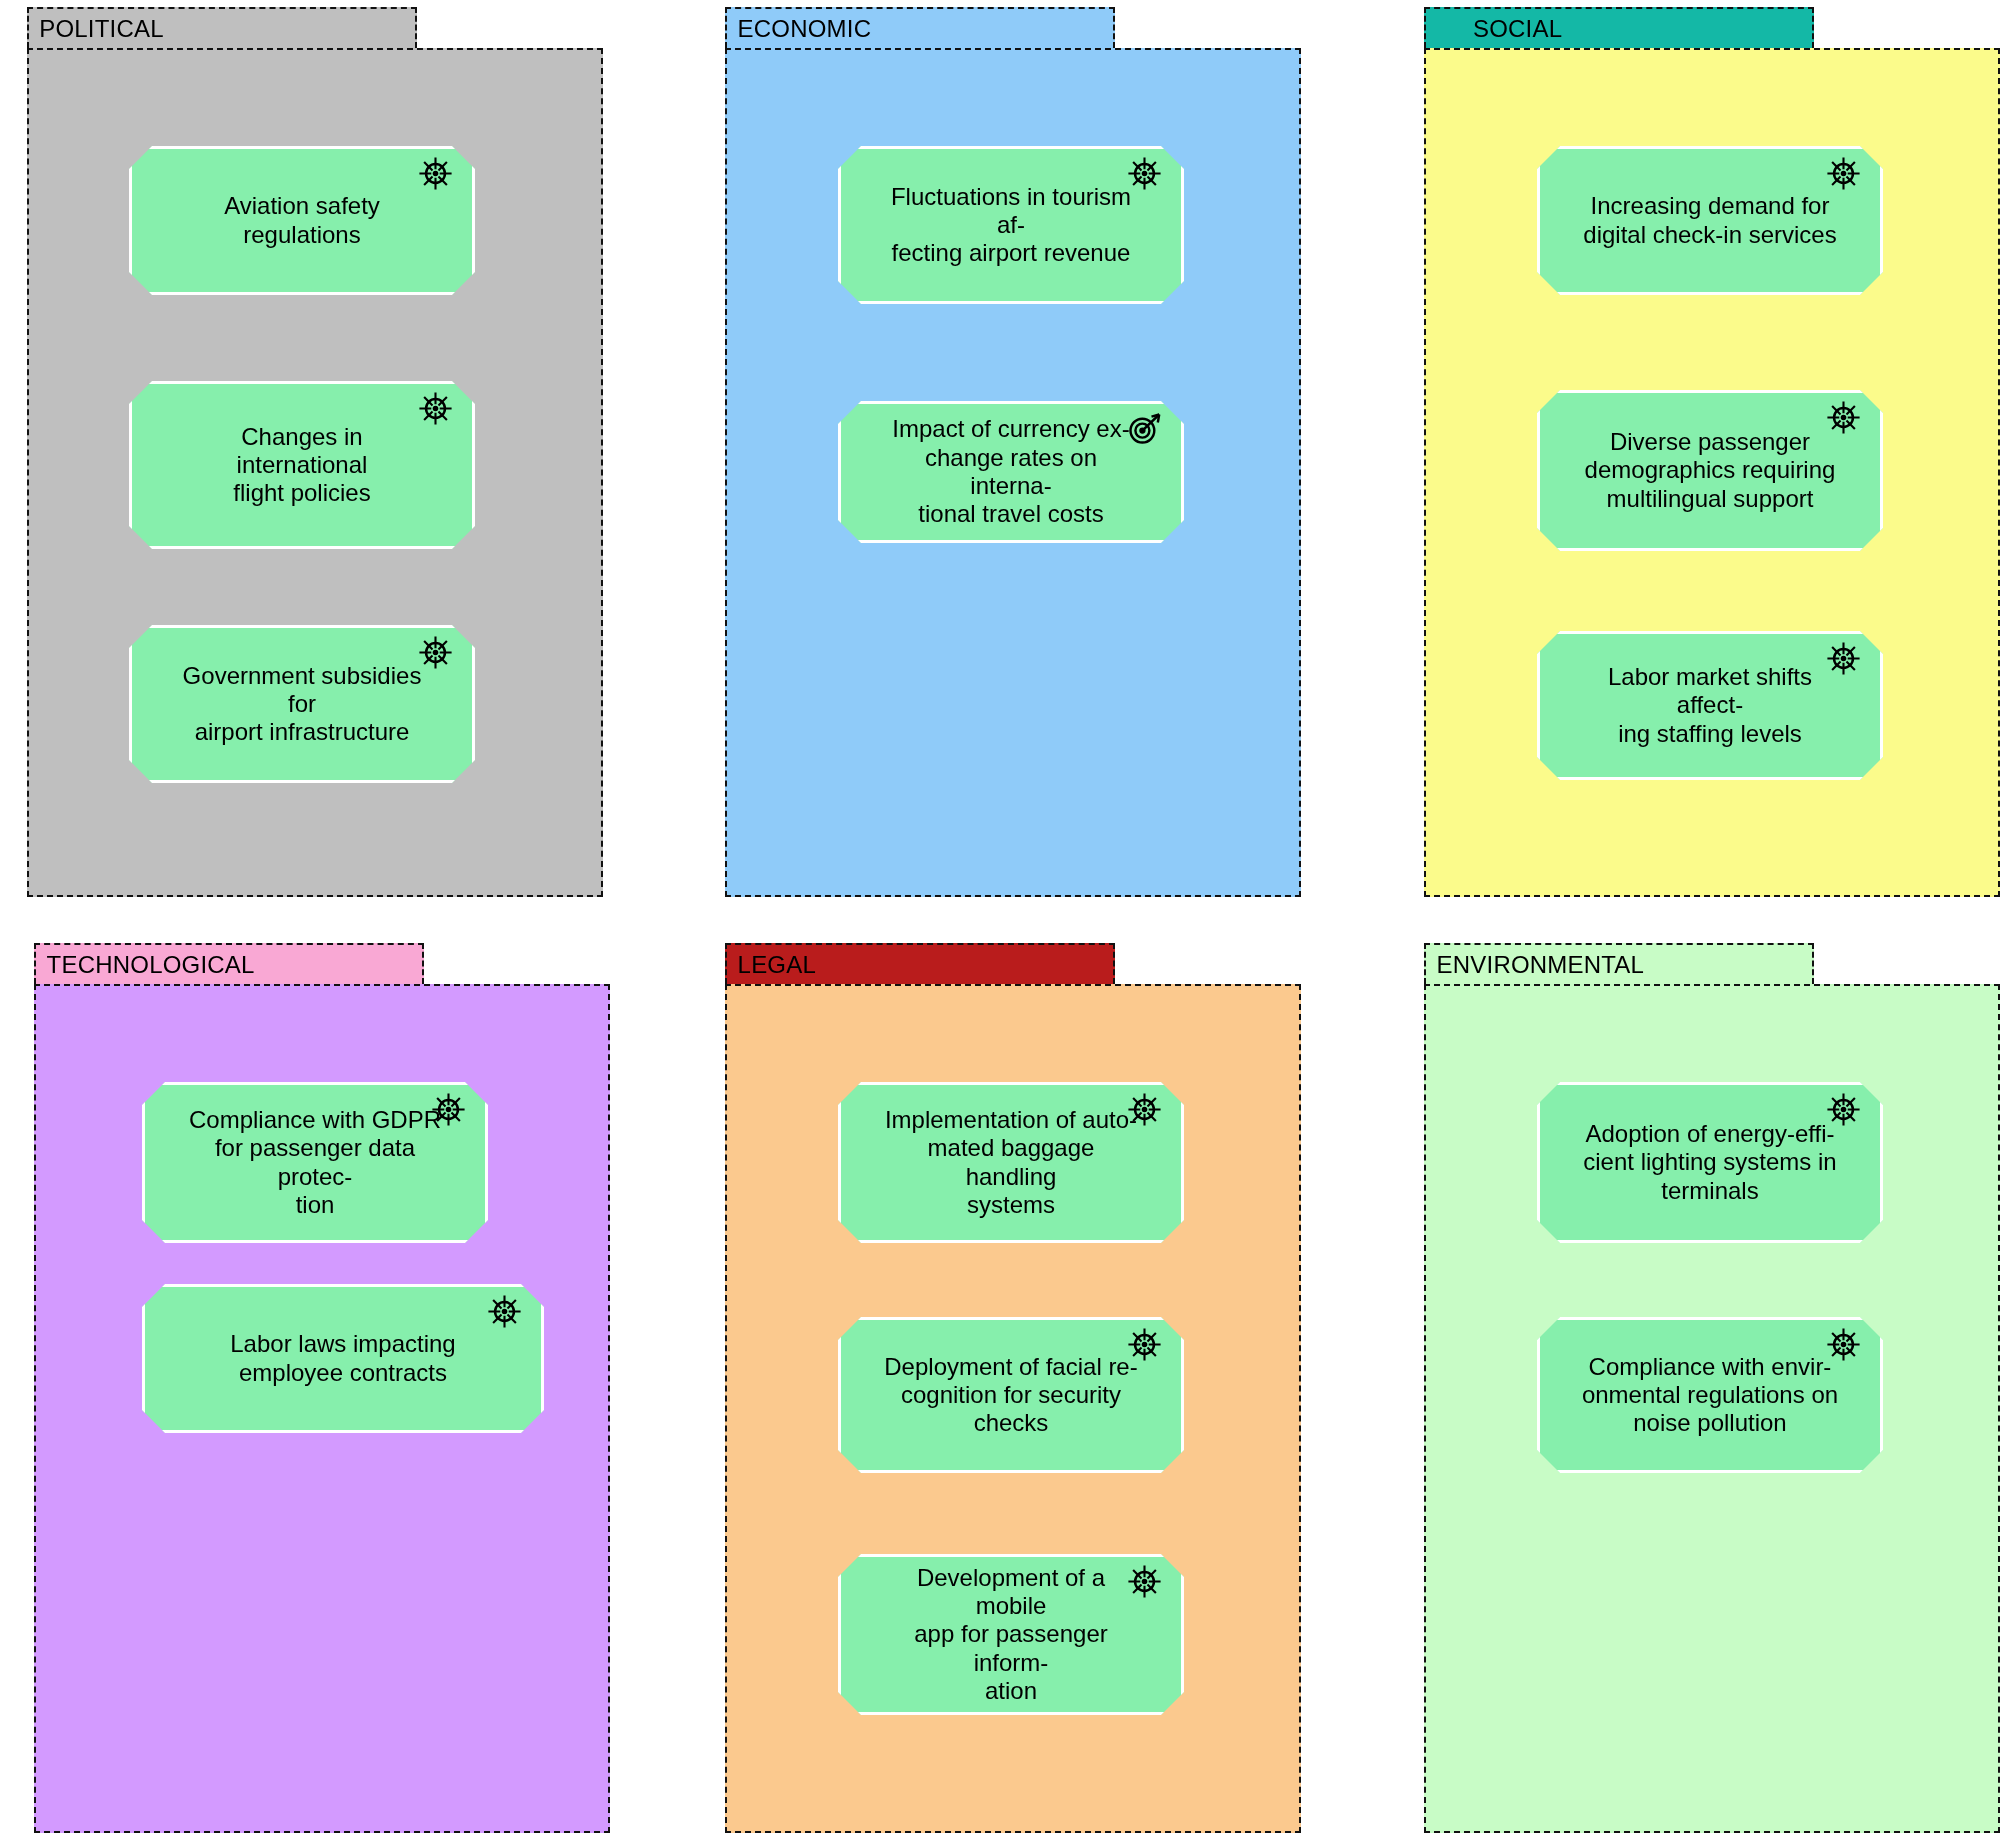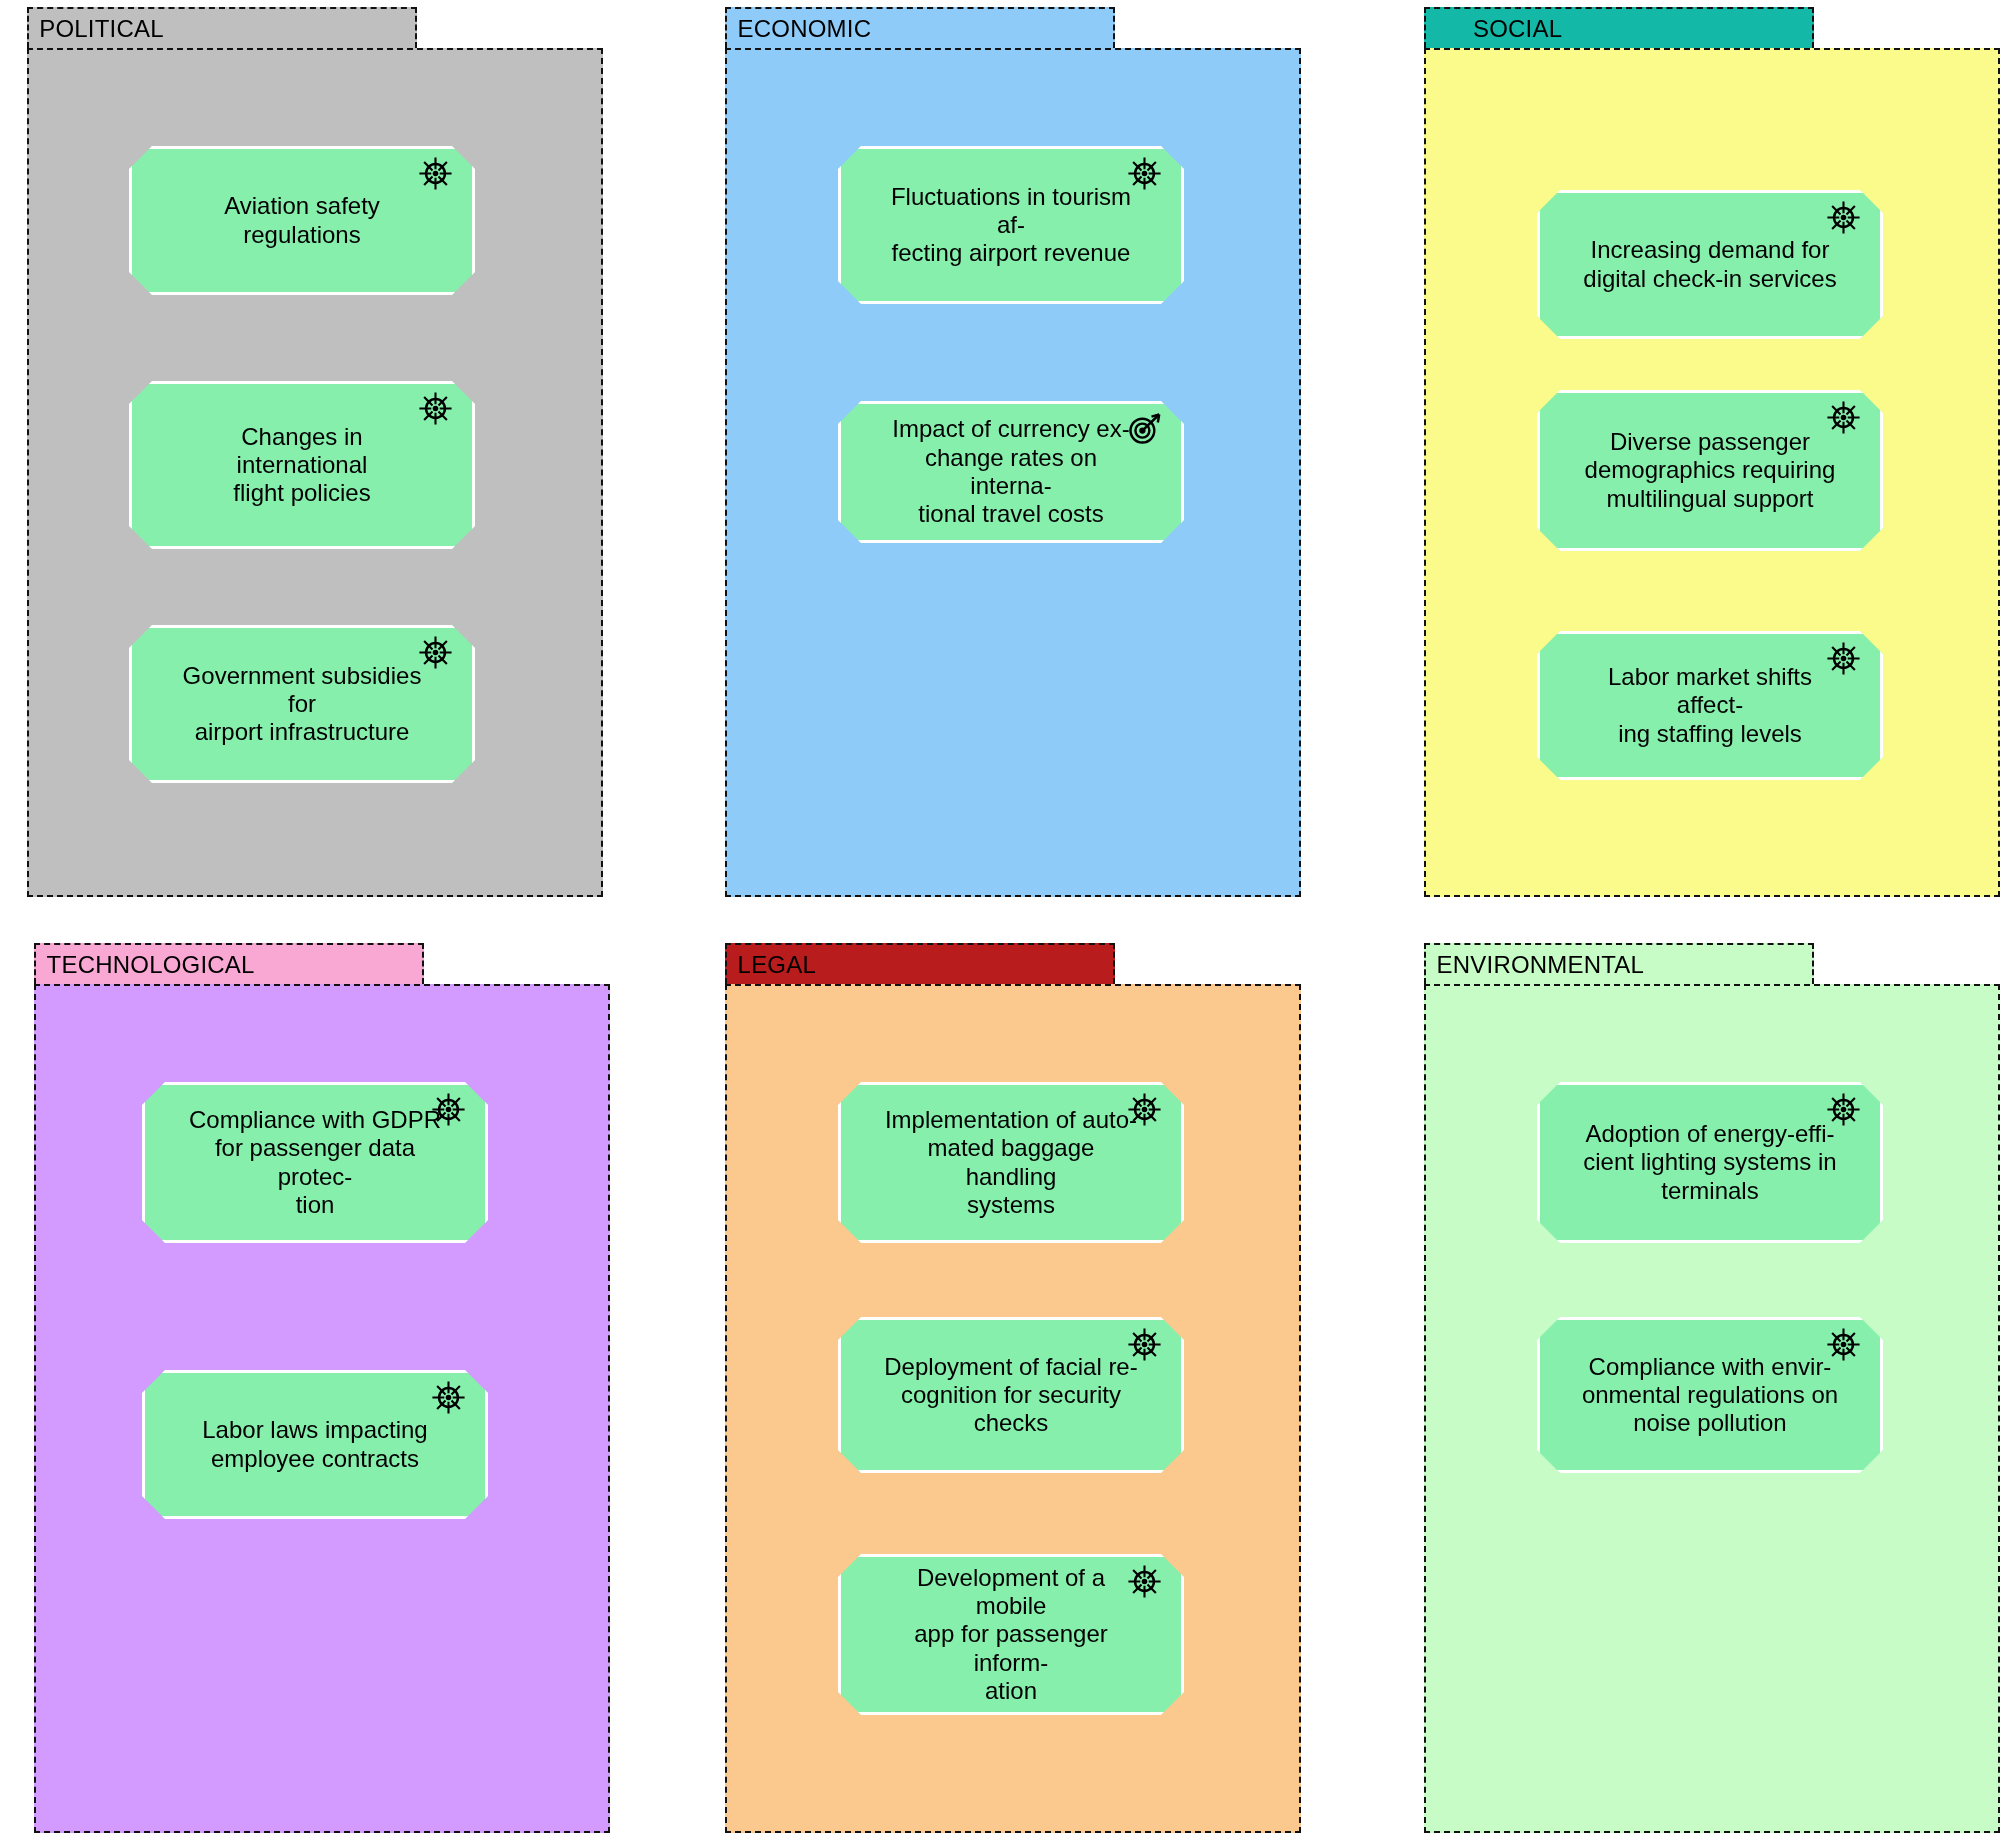--- a/index.html
+++ b/index.html
@@ -228,21 +228,21 @@
           </svg>
         </span>
       </div>
     </div>
     <div class="package" style="left: 1424px; top: 7px; width: 576px; height: 889px;">
       <div class="pkg-tab" style="width: 390px; height: 41px; background: #14b8a6; padding-left: 47px;">
         <span class="pkg-tab-label">SOCIAL</span>
       </div>
       <div class="pkg-body" style="top: 41px; width: 576px; height: 849px; background: rgb(251, 251, 139);"></div>
     </div>
-    <div class="node" style="left: 1537px; top: 146px; width: 346px; height: 149px; margin-top: 44px;">
+    <div class="node" style="left: 1537px; top: 146px; width: 346px; height: 149px;">
       <div class="node-inner">
         <div class="node-label">Increasing demand for
 digital check-in services</div>
         <span class="node-icon">
           <svg viewBox="0 0 100 100" width="35" height="35">
             <g stroke="#000" fill="none" stroke-width="6">
               <line x1="62" y1="50" x2="96" y2="50"></line>
               <line x1="58.48528137423857" y1="58.48528137423857" x2="82.5269119345812" y2="82.5269119345812"></line>
               <line x1="50" y1="62" x2="50" y2="96"></line>
               <line x1="41.51471862576143" y1="58.48528137423857" x2="17.473088065418814" y2="82.5269119345812"></line>
@@ -324,21 +324,21 @@
               <line x1="41.51471862576143" y1="41.51471862576143" x2="17.473088065418807" y2="17.473088065418814"></line>
               <line x1="50" y1="38" x2="49.99999999999999" y2="4"></line>
               <line x1="58.48528137423857" y1="41.51471862576143" x2="82.52691193458118" y2="17.473088065418807"></line>
               <circle cx="50" cy="50" r="27" stroke-width="7"></circle>
               <circle cx="50" cy="50" r="8" fill="#000" stroke="none"></circle>
             </g>
           </svg>
         </span>
       </div>
     </div>
-    <div class="node" style="left: 142px; top: 1370px; width: 346px; height: 149px;">
+    <div class="node" style="left: 142px; top: 1284px; width: 402px; height: 149px;">
       <div class="node-inner">
         <div class="node-label">Labor laws impacting
 employee contracts</div>
         <span class="node-icon">
           <svg viewBox="0 0 100 100" width="35" height="35">
             <g stroke="#000" fill="none" stroke-width="6">
               <line x1="62" y1="50" x2="96" y2="50"></line>
               <line x1="58.48528137423857" y1="58.48528137423857" x2="82.5269119345812" y2="82.5269119345812"></line>
               <line x1="50" y1="62" x2="50" y2="96"></line>
               <line x1="41.51471862576143" y1="58.48528137423857" x2="17.473088065418814" y2="82.5269119345812"></line>

